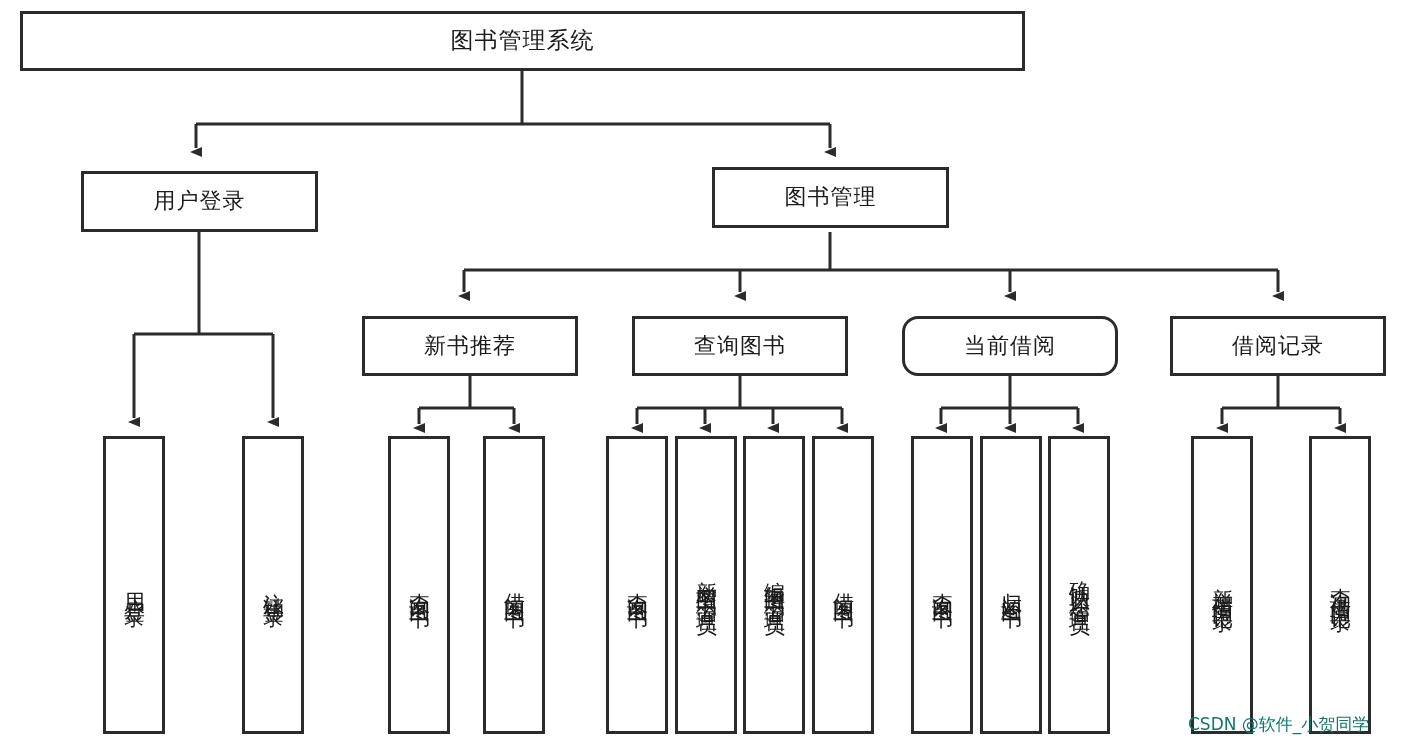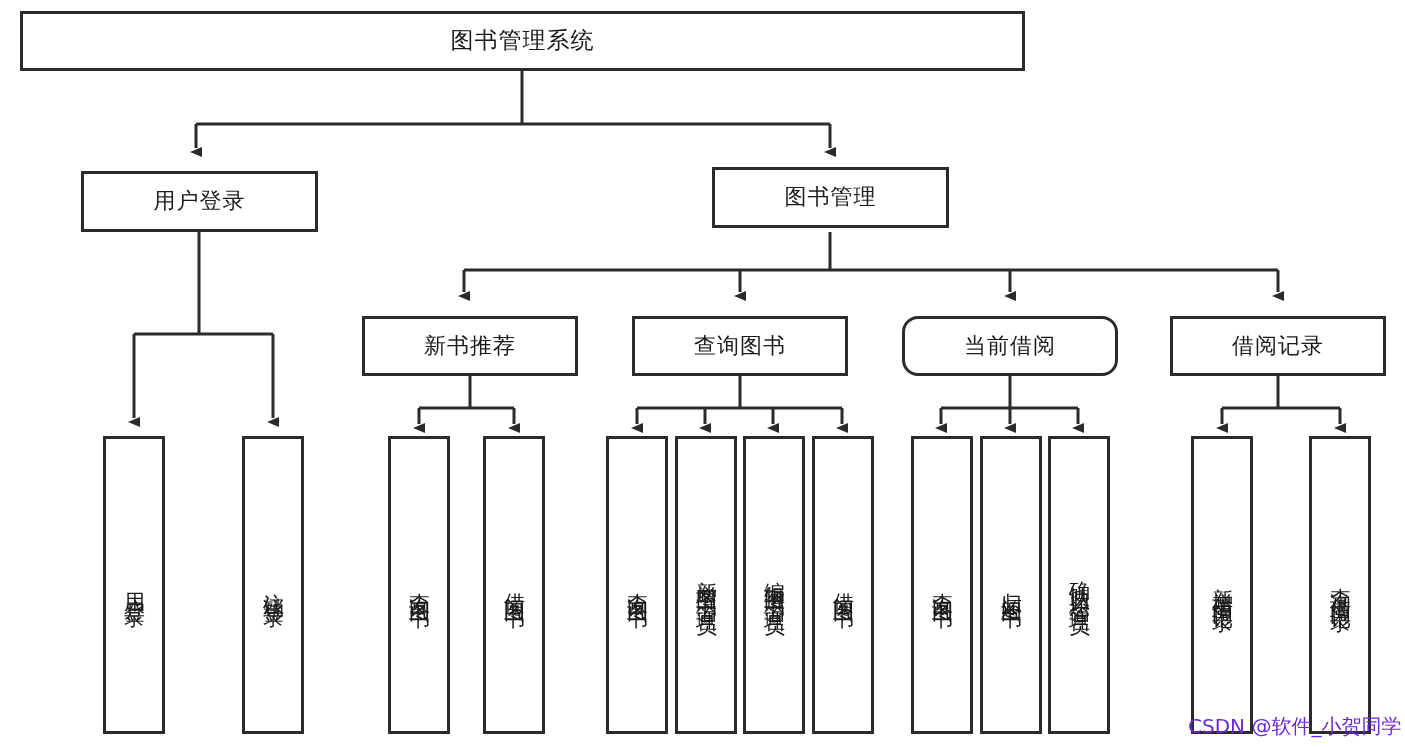--- a/index.html
+++ b/index.html
@@ -56,22 +56,22 @@
     left: 0;
     top: 0;
     width: 1405px;
     height: 747px;
     pointer-events: none;
   }
   .watermark {
     position: absolute;
     left: 1188px;
     top: 713px;
-    font-size: 20px;
-    color: #6d28d9;
+    font-size: 17px;
+    color: #0f766e;
     white-space: nowrap;
     letter-spacing: 0px;
   }
 </style>
 </head>
 <body>
 
 <div id="diagram-canvas">
 
   <svg class="edges" viewBox="0 0 1405 747">

